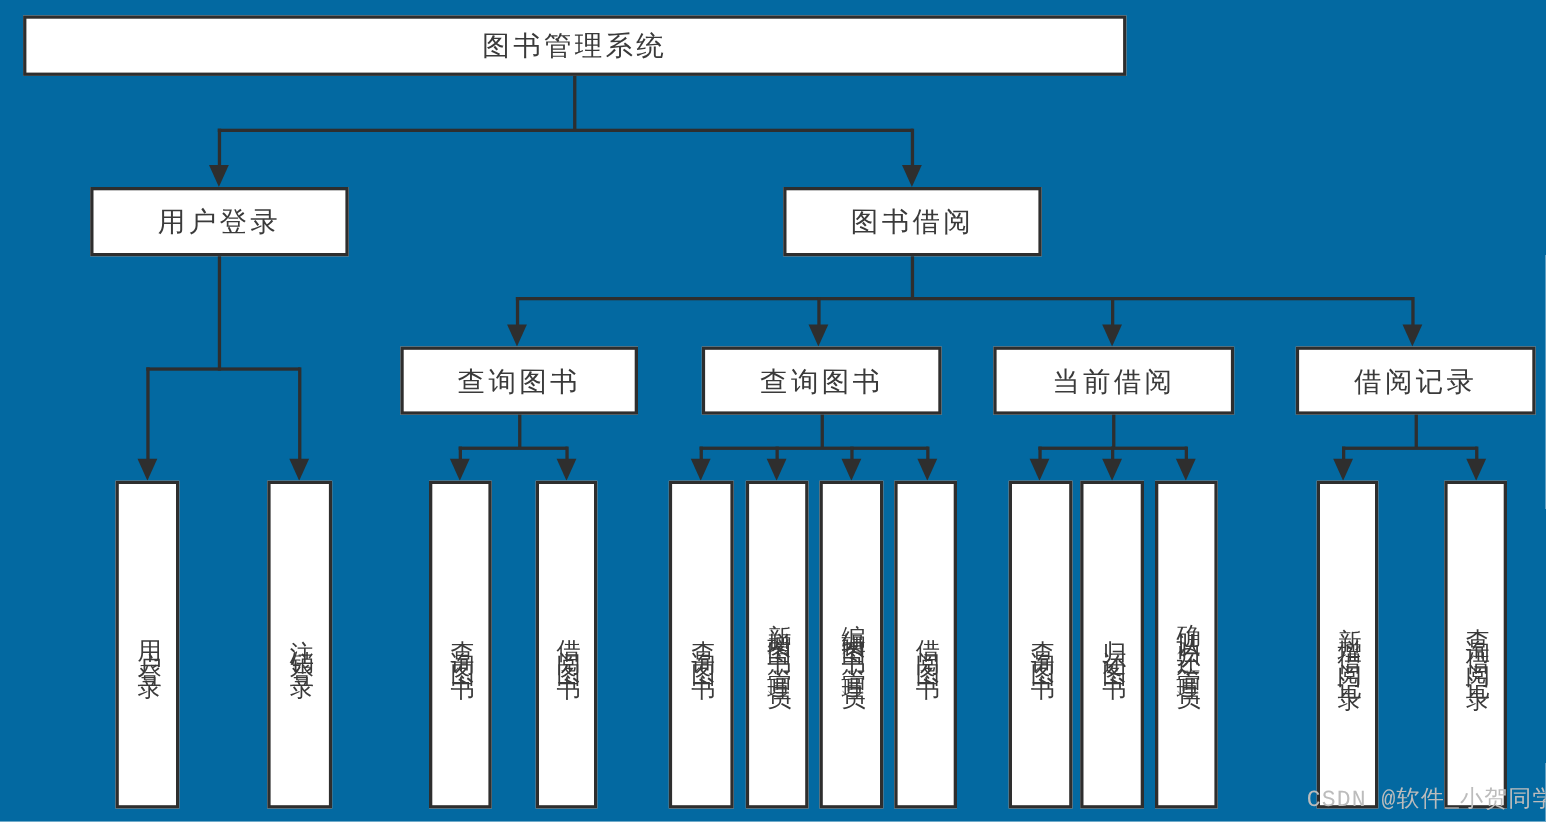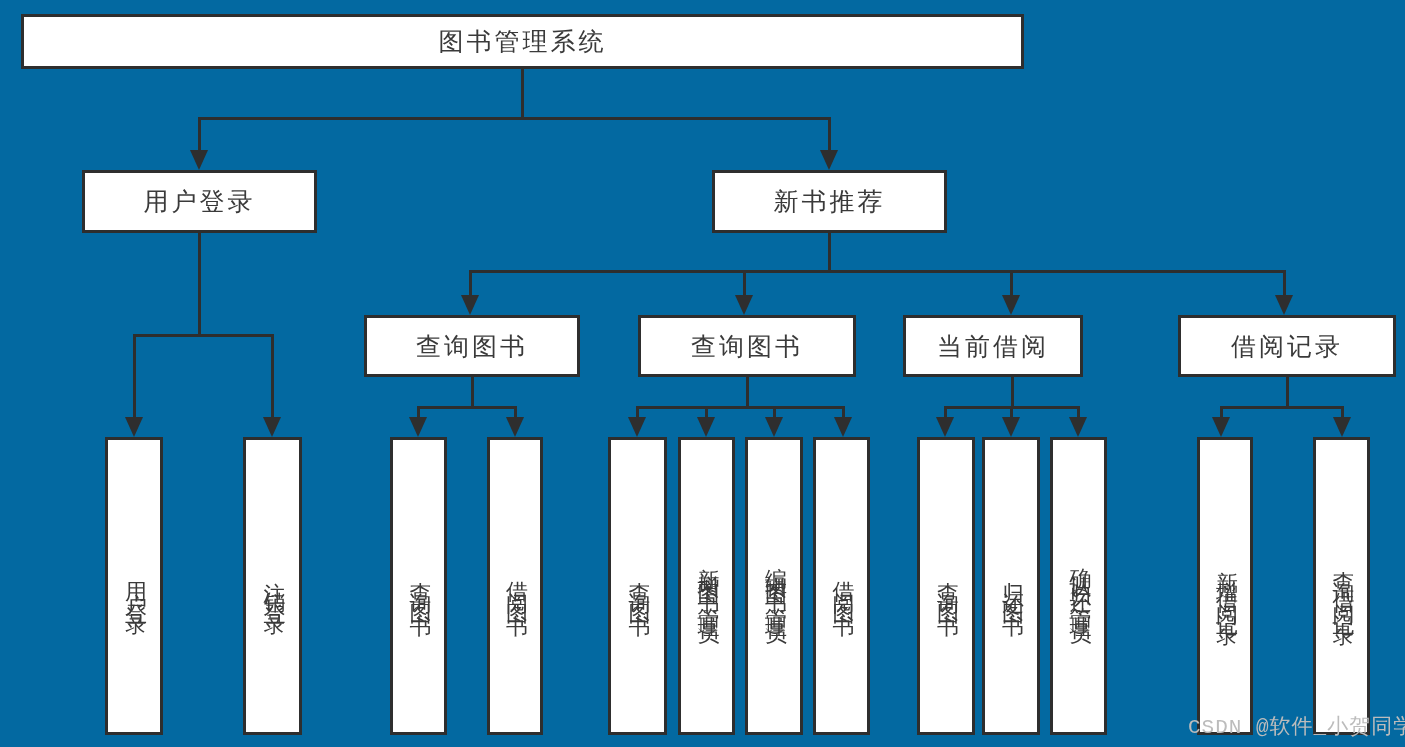--- a/index.html
+++ b/index.html
@@ -42,21 +42,21 @@
   <div class="hl" style="left:198px;top:117px;width:632px"></div>
   <div class="vl" style="left:198px;top:117px;height:34px"></div>
   <div class="ar" style="left:190px;top:150px"></div>
   <div class="vl" style="left:828px;top:117px;height:34px"></div>
   <div class="ar" style="left:820px;top:150px"></div>
 
   <div class="node h" style="left:82px;top:170px;width:235px;height:63px">
     <span>用户登录</span>
   </div>
   <div class="node h" style="left:712px;top:170px;width:235px;height:63px">
-    <span>新书推荐</span>
+    <span>图书借阅</span>
   </div>
 
   <div class="vl" style="left:198px;top:233px;height:104px"></div>
   <div class="hl" style="left:133px;top:334px;width:140px"></div>
   <div class="vl" style="left:133px;top:334px;height:84px"></div>
   <div class="ar" style="left:125px;top:417px"></div>
   <div class="vl" style="left:271px;top:334px;height:84px"></div>
   <div class="ar" style="left:263px;top:417px"></div>
 
   <div class="vl" style="left:828px;top:233px;height:39px"></div>
@@ -69,21 +69,21 @@
   <div class="ar" style="left:1002px;top:295px"></div>
   <div class="vl" style="left:1283px;top:270px;height:26px"></div>
   <div class="ar" style="left:1275px;top:295px"></div>
 
   <div class="node h" style="left:364px;top:315px;width:216px;height:62px">
     <span>查询图书</span>
   </div>
   <div class="node h" style="left:638px;top:315px;width:218px;height:62px">
     <span>查询图书</span>
   </div>
-  <div class="node h" style="left:903px;top:315px;width:180px;height:62px">
+  <div class="node h" style="left:903px;top:315px;width:219px;height:62px">
     <span>当前借阅</span>
   </div>
   <div class="node h" style="left:1178px;top:315px;width:218px;height:62px">
     <span>借阅记录</span>
   </div>
 
   <div class="vl" style="left:471px;top:377px;height:31px"></div>
   <div class="hl" style="left:417px;top:406px;width:99px"></div>
   <div class="vl" style="left:417px;top:406px;height:12px"></div>
   <div class="ar" style="left:409px;top:417px"></div>

